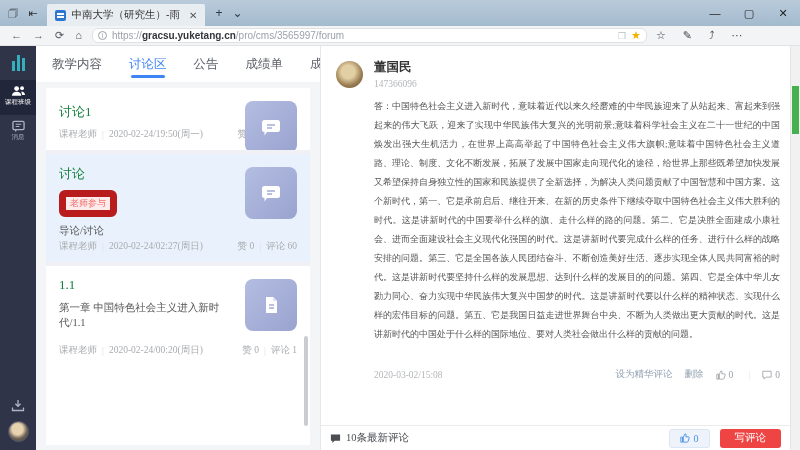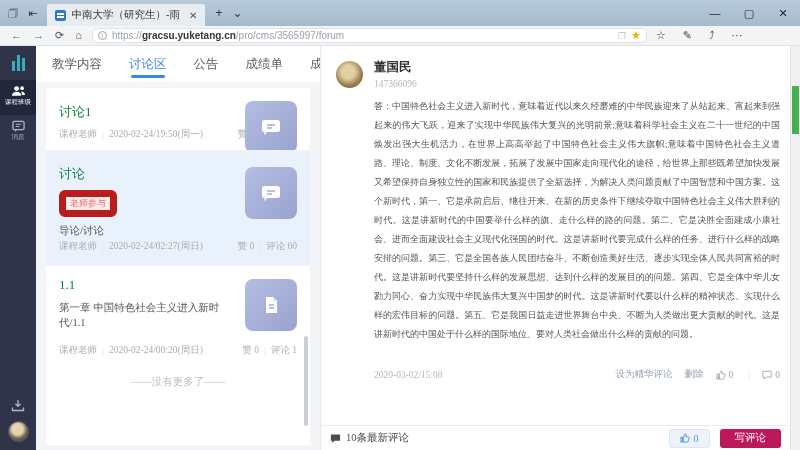--- a/index.html
+++ b/index.html
@@ -118,21 +118,21 @@
 
   .bottombar { position:absolute; left:0; right:10px; bottom:0; height:25px;
     background:#fff; border-top:1px solid #ebebeb; display:flex;
     align-items:center; padding:0 9px; z-index:6; }
   .bb-latest { font-size:10.5px; color:#4a4d52; display:flex; align-items:center;
     gap:5px; }
   .bb-spacer { flex:1; }
   .bb-like { height:19px; padding:0 10px; background:#eef3fb;
     border:1px solid #dbe6f5; border-radius:3px; color:#4a90e2; font-size:10px;
     display:flex; align-items:center; gap:4px; margin-right:10px; }
-  .bb-write { height:19px; padding:0 15px; background:#be185d; border-radius:3px;
+  .bb-write { height:19px; padding:0 15px; background:#ef4444; border-radius:3px;
     color:#fff; font-size:10.5px; display:flex; align-items:center; }
 
   .drawer-track { position:absolute; right:0; top:0; bottom:0; width:10px;
     background:#f1f1f1; border-left:1px solid #e4e4e4; z-index:7; }
   .drawer-thumb { position:absolute; left:1px; right:1px; top:40px; height:48px;
     background:#44b04f; }
 </style>
 </head>
 <body>
 
@@ -279,21 +279,20 @@
             <span>课程老师</span>
             <span class="sep">|</span>
             <span>2020-02-24/00:20(周日)</span>
             <span class="spacer"></span>
             <span>赞 0</span>
             <span class="sep">|</span>
             <span>评论 1</span>
           </div>
         </div>
 
-        <div class="no-more">——没有更多了——</div>
         <div class="list-scrollbar"></div>
       </div>
 
       <div class="drawer">
         <div class="drawer-scroll">
 
           <div class="post">
             <span class="post-avatar av-photo1"></span>
             <div class="post-name">董国民</div>
             <div class="post-id">147366096</div>

